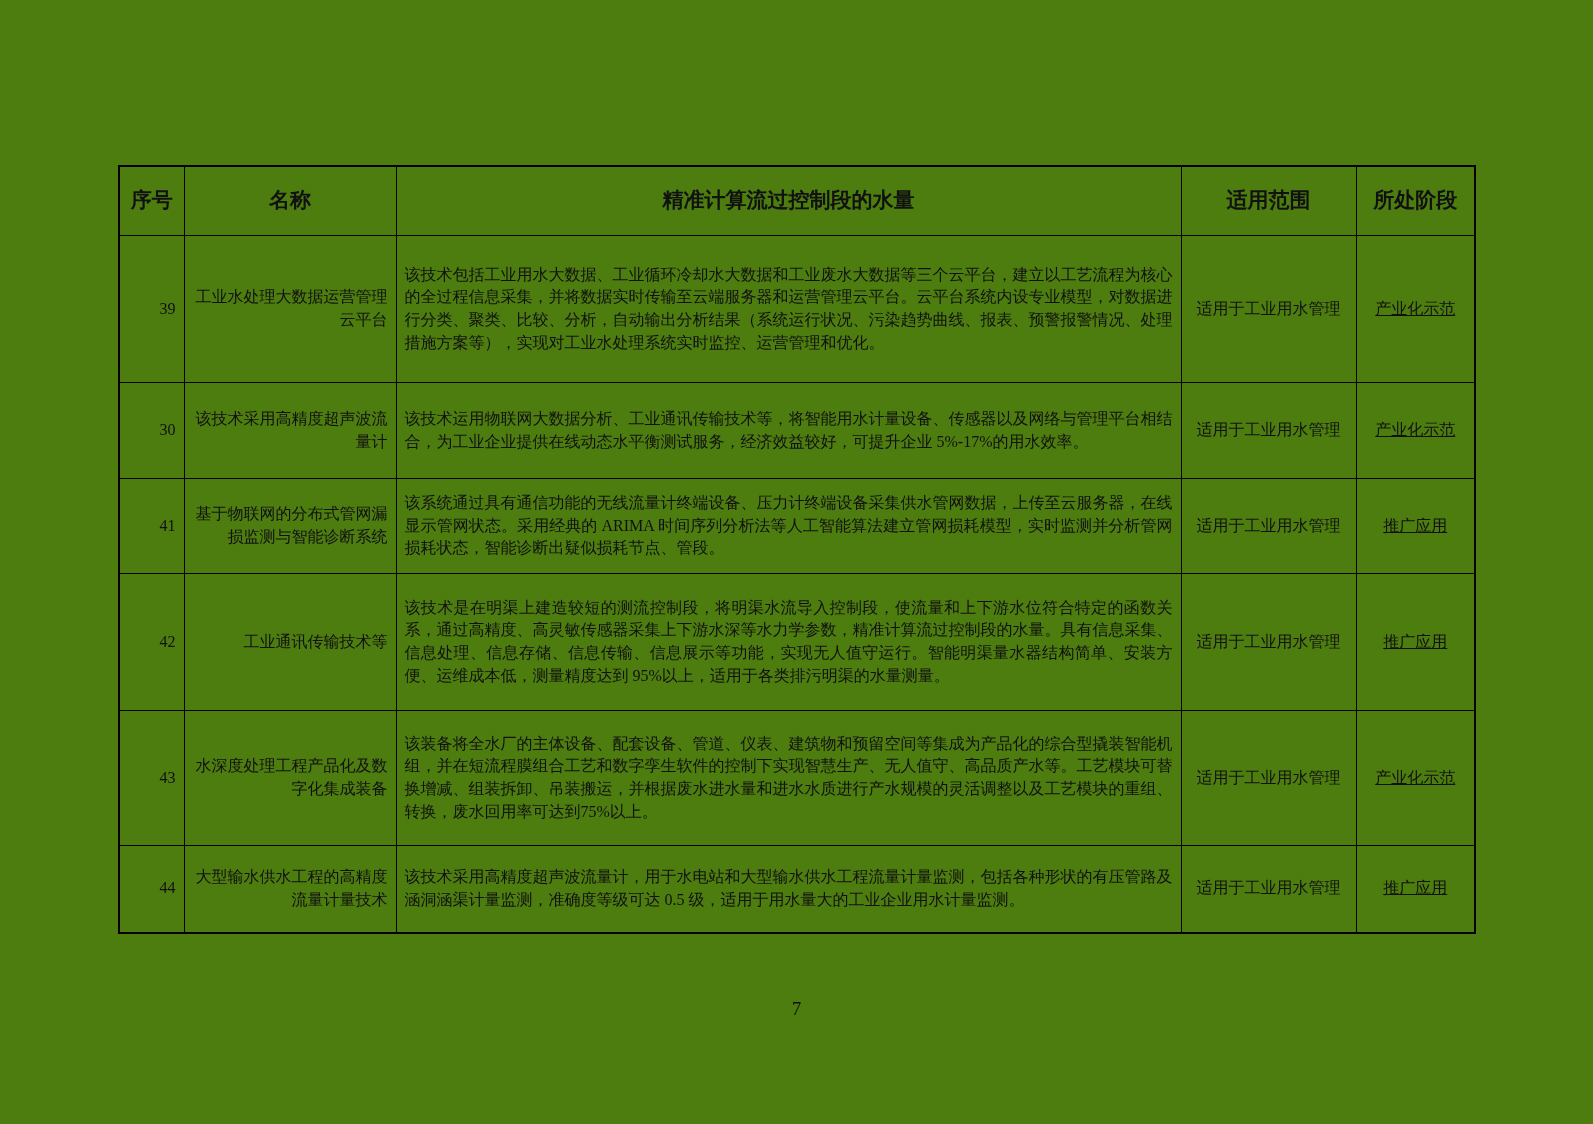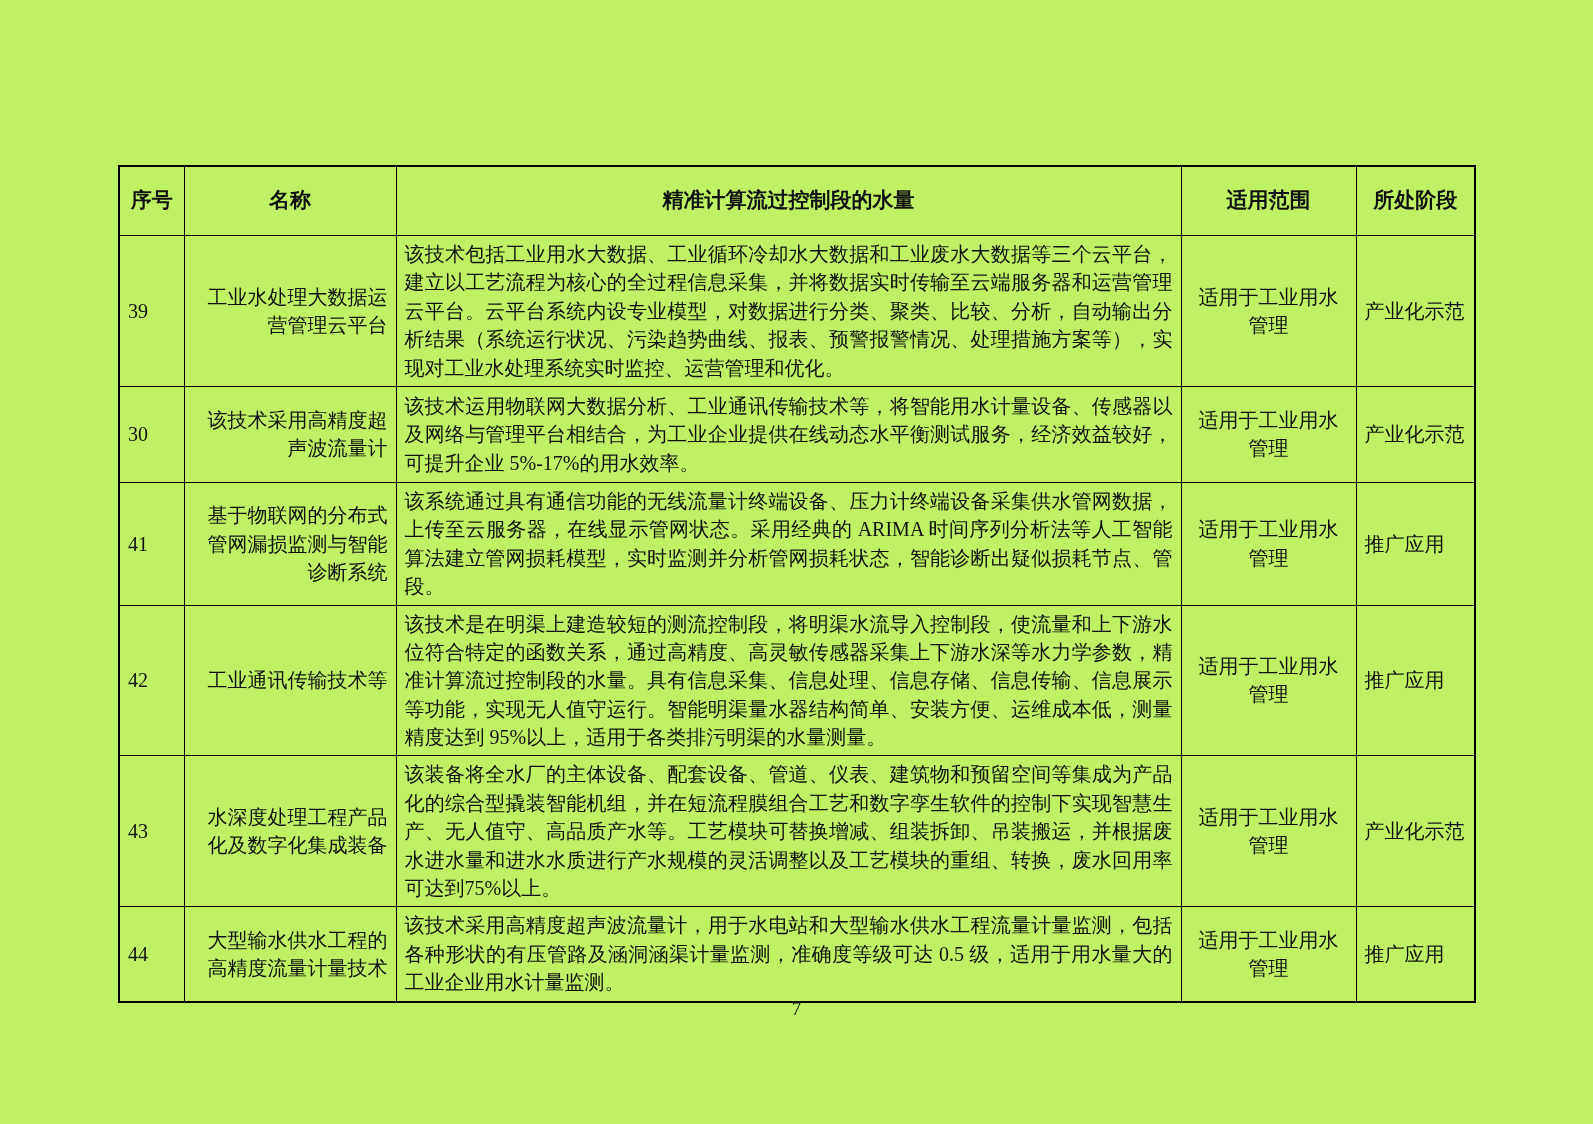--- a/index.html
+++ b/index.html
@@ -4,62 +4,62 @@
 <style>
   html, body {
     margin: 0;
     padding: 0;
     background: #ffffff;
   }
   .page {
     position: relative;
     width: 1593px;
     height: 1124px;
-    background: #bef264;
+    background: #4d7c0f;
     font-family: "Liberation Serif", "DejaVu Serif", serif;
     color: #111111;
     overflow: hidden;
   }
   table.tech-table {
     position: absolute;
     left: 118px;
     top: 165px;
     width: 1356px;
     border-collapse: collapse;
     table-layout: fixed;
     border: 2px solid #000000;
   }
   table.tech-table th,
   table.tech-table td {
     border: 1.5px solid #000000;
     vertical-align: middle;
-    font-size: 20px;
+    font-size: 16px;
     line-height: 1.42;
     padding: 4px 8px;
     color: #111111;
     word-break: break-word;
   }
   table.tech-table th {
     font-weight: bold;
     text-align: center;
     font-size: 21px;
     height: 60px;
     padding: 4px 6px;
   }
   col.c-id    { width: 65px;  }
   col.c-name  { width: 212px; }
   col.c-desc  { width: 785px; }
   col.c-scope { width: 175px; }
   col.c-stage { width: 119px; }
 
-  td.cell-id    { text-align: left; }
+  td.cell-id    { text-align: right; }
   td.cell-name  { text-align: right; padding: 4px 12px; }
   td.cell-desc  { text-align: justify; padding: 4px 10px; }
   td.cell-scope { text-align: center; padding: 4px 14px; }
-  td.cell-stage { text-align: left; padding: 4px 14px; }
+  td.cell-stage { text-align: center; padding: 4px 14px; text-decoration: underline; }
 
   tr.row-0 { height: 147px; }
   tr.row-1 { height: 96px;  }
   tr.row-2 { height: 95px;  }
   tr.row-3 { height: 137px; }
   tr.row-4 { height: 135px; }
   tr.row-5 { height: 87px;  }
 
   .page-number {
     position: absolute;

